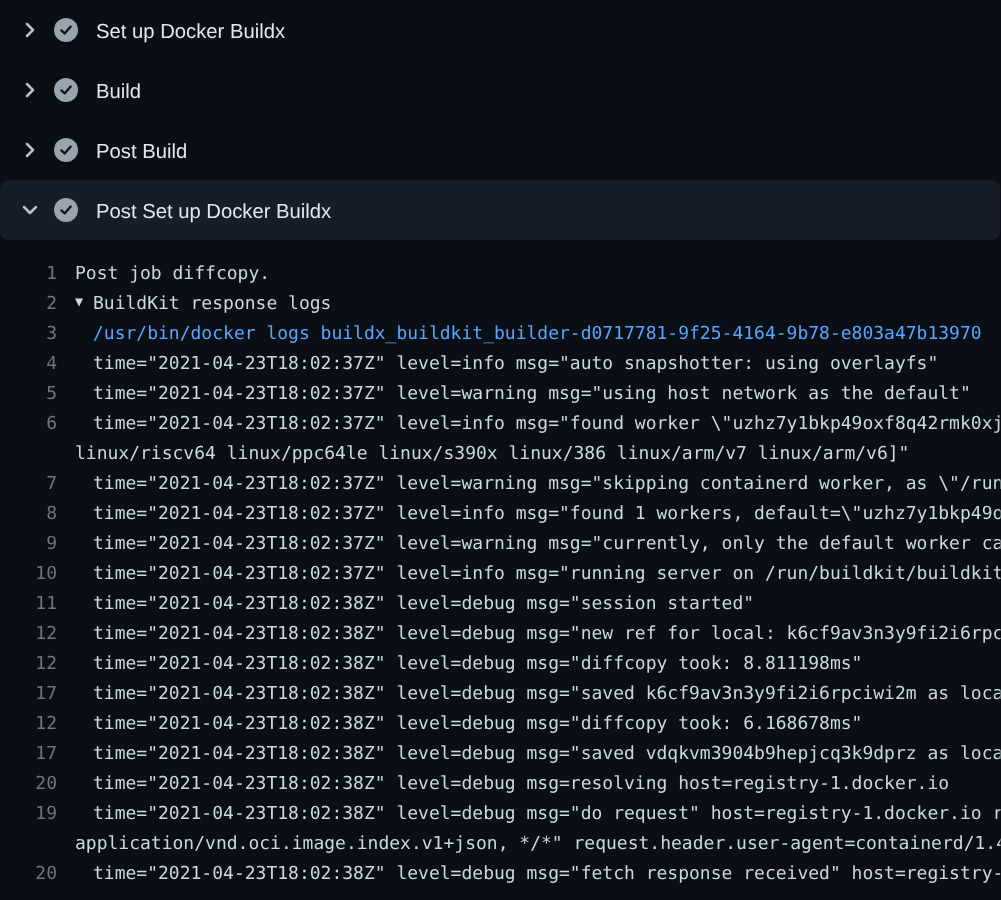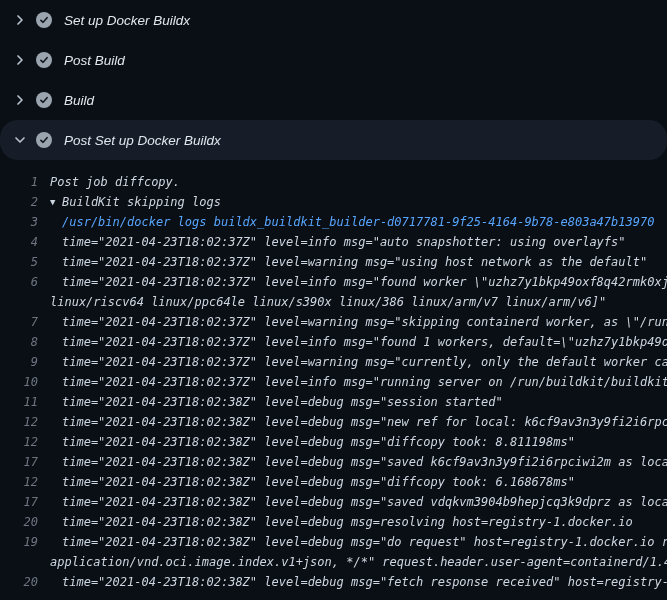--- a/index.html
+++ b/index.html
@@ -12,34 +12,34 @@
     --line-number:#6e7681;
     --log-text:#ced7e1;
     --command-blue:#58a6ff;
   }
   *{box-sizing:border-box;margin:0;padding:0;}
   html,body{width:667px;height:600px;overflow:hidden;}
   body{
     background:var(--page-bg);
     font-family:"Liberation Sans", sans-serif;
   }
-  .app{width:667px;height:600px;overflow:hidden;font-style:italic;}
+  .app{width:667px;height:600px;overflow:hidden;}
 
   
   .steps{width:100%;}
   .step{
     height:40px;
     display:flex;
     align-items:center;
     padding-left:12px;
     cursor:pointer;
   }
   .step.expanded{
     background:var(--header-bg);
-    border-radius:18px;
+    border-radius:6px;
   }
   .chev{
     width:16px;height:16px;
     display:flex;align-items:center;justify-content:center;
     color:var(--chevron);
     flex:0 0 16px;
   }
   .chev svg{display:block;}
   .step.expanded .chev svg{transform:rotate(90deg);}
   .check{
@@ -123,36 +123,36 @@
       <svg width="16" height="16" viewBox="0 0 16 16">
         <path d="M6 4 L10 8 L6 12" stroke="currentColor" stroke-width="1.7" fill="none" stroke-linecap="round" stroke-linejoin="round"></path>
       </svg>
     </span>
     <span class="check">
       <svg width="16" height="16" viewBox="0 0 16 16">
         <circle cx="8" cy="8" r="8" fill="currentColor"></circle>
         <path d="M4.9 8.3 L7.1 10.3 L11.1 5.7" stroke="var(--check-mark)" stroke-width="1.6" fill="none" stroke-linecap="round" stroke-linejoin="round"></path>
       </svg>
     </span>
+    <span class="slabel">Build</span>
+  </div>
+
+  <div class="step">
+    <span class="chev">
+      <svg width="16" height="16" viewBox="0 0 16 16">
+        <path d="M6 4 L10 8 L6 12" stroke="currentColor" stroke-width="1.7" fill="none" stroke-linecap="round" stroke-linejoin="round"></path>
+      </svg>
+    </span>
+    <span class="check">
+      <svg width="16" height="16" viewBox="0 0 16 16">
+        <circle cx="8" cy="8" r="8" fill="currentColor"></circle>
+        <path d="M4.9 8.3 L7.1 10.3 L11.1 5.7" stroke="var(--check-mark)" stroke-width="1.6" fill="none" stroke-linecap="round" stroke-linejoin="round"></path>
+      </svg>
+    </span>
     <span class="slabel">Post Build</span>
-  </div>
-
-  <div class="step">
-    <span class="chev">
-      <svg width="16" height="16" viewBox="0 0 16 16">
-        <path d="M6 4 L10 8 L6 12" stroke="currentColor" stroke-width="1.7" fill="none" stroke-linecap="round" stroke-linejoin="round"></path>
-      </svg>
-    </span>
-    <span class="check">
-      <svg width="16" height="16" viewBox="0 0 16 16">
-        <circle cx="8" cy="8" r="8" fill="currentColor"></circle>
-        <path d="M4.9 8.3 L7.1 10.3 L11.1 5.7" stroke="var(--check-mark)" stroke-width="1.6" fill="none" stroke-linecap="round" stroke-linejoin="round"></path>
-      </svg>
-    </span>
-    <span class="slabel">Build</span>
   </div>
 
   <div class="step expanded">
     <span class="chev">
       <svg width="16" height="16" viewBox="0 0 16 16">
         <path d="M6 4 L10 8 L6 12" stroke="currentColor" stroke-width="1.7" fill="none" stroke-linecap="round" stroke-linejoin="round"></path>
       </svg>
     </span>
     <span class="check">
       <svg width="16" height="16" viewBox="0 0 16 16">
@@ -166,21 +166,21 @@
   <div class="log">
   <div class="lrow plain">
     <span class="lnum">1</span>
     
     <span class="ltext">Post job diffcopy.</span>
   </div>
 
   <div class="lrow group">
     <span class="lnum">2</span>
     <span class="ltoggle">▼</span>
-    <span class="ltext">BuildKit skipping logs</span>
+    <span class="ltext">BuildKit response logs</span>
   </div>
 
   <div class="lrow command">
     <span class="lnum">3</span>
     
     <span class="ltext">/usr/bin/docker logs buildx_buildkit_builder-d0717781-9f25-4164-9b78-e803a47b13970</span>
   </div>
 
   <div class="lrow entry">
     <span class="lnum">4</span>

